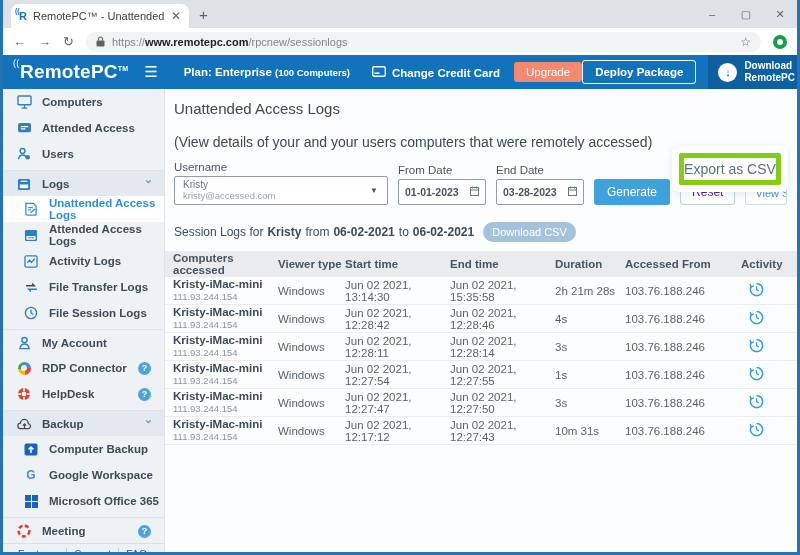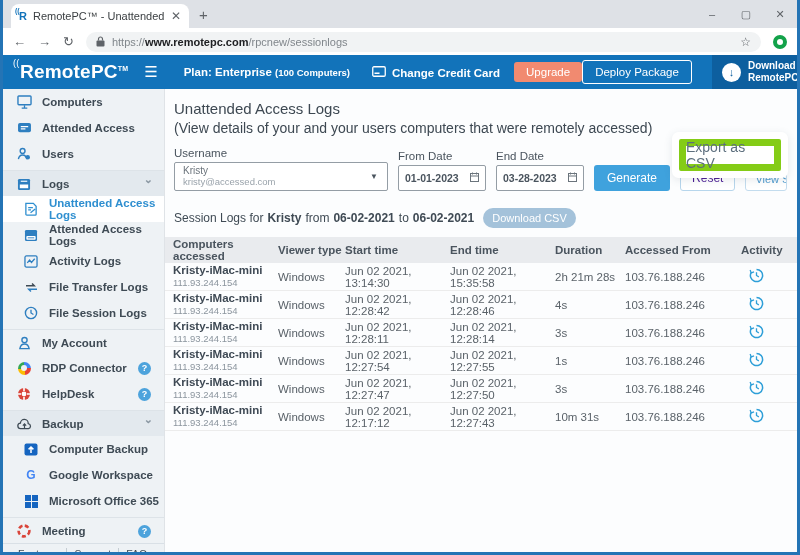--- a/index.html
+++ b/index.html
@@ -33,22 +33,22 @@
   .appheader { height:34px; background:#1273ba; display:flex; align-items:center; color:#fff; }
   .logo { font-size:19px; font-weight:bold; letter-spacing:.2px; margin-left:13px; position:relative; padding-left:4px; }
   .logo sup { font-size:7px; vertical-align:super; }
   .logo .waves { position:absolute; left:-3px; top:-3px; font-size:9px; font-weight:normal; }
   .hamburger { font-size:15px; margin-left:16px; }
   .plan { margin-left:26px; font-size:11.5px; font-weight:bold; white-space:nowrap; }
   .plan small { font-size:9.5px; }
   .ccc { display:flex; align-items:flex-end; gap:6px; margin-left:22px; font-size:11.5px; font-weight:bold; white-space:nowrap; }
   .btn-upgrade { margin-left:14px; background:#f18a70; border:none; color:#fff; font-weight:normal; font-size:11.5px;
                  padding:4px 12px; border-radius:3px; }
-  .btn-deploy { margin-left:auto; margin-right:20px; background:transparent; border:1px solid #fff; color:#fff;
-                font-size:11.5px; font-weight:normal; padding:5px 12px; border-radius:3px; white-space:nowrap; }
+  .btn-deploy { margin-left:auto; margin-right:12px; background:transparent; border:1px solid #fff; color:#fff;
+                font-size:11.5px; font-weight:bold; padding:5px 12px; border-radius:3px; white-space:nowrap; }
   .dl-section { background:#0d5f9f; height:100%; display:flex; align-items:center; gap:7px; padding:0 10px; }
   .dl-circle { width:19px; height:19px; background:#fff; color:#0d5f9f; border-radius:50%; font-size:11px;
                font-weight:bold; display:flex; align-items:center; justify-content:center; }
   .dl-text { font-size:10px; font-weight:bold; line-height:1.2; white-space:nowrap; }
 
   
   .bodyrow { display:flex; height:463px; }
 
   
   .sidebar { width:162px; background:#eef2f5; border-right:1px solid #dfe3e7; display:flex; flex-direction:column;
@@ -66,39 +66,39 @@
   .chev { position:absolute; right:11px; color:#8a97a2; font-size:11px; top:2px; }
   .sb-footer { margin-top:auto; border-top:1px solid #d9e0e6; display:flex; align-items:center; padding:4px 8px 5px;
                font-size:10.5px; color:#3e4a54; gap:0; }
   .sb-footer a { color:#3e4a54; text-decoration:none; padding:0 7px; border-right:1px solid #c4ccd2; }
   .sb-footer a:last-child { border-right:none; }
 
   
   .main { flex:1; background:#fcfdfe; position:relative; overflow:hidden; }
   .content-pad { padding:11px 10px 0 9px; }
   .page-title { font-size:15px; color:#3d4852; font-weight:normal; }
-  .page-subtitle { font-size:14px; color:#3d4852; margin-top:3px; }
+  .page-subtitle { font-size:14px; color:#3d4852; margin-top:17px; }
   .filters { display:flex; align-items:flex-end; margin-top:11px; gap:10px; position:relative; }
   .fgroup { display:flex; flex-direction:column; gap:3px; }
   .flabel { font-size:11.5px; color:#4a545e; }
   .select-box { width:214px; height:29px; background:#fff; border:1px solid #949da5; border-radius:2px;
                 display:flex; align-items:center; padding:0 8px; position:relative; }
   .select-lines { display:flex; flex-direction:column; line-height:1.15; }
   .sel-name { font-size:10px; color:#6b747c; }
   .sel-email { font-size:9.5px; color:#9aa3ab; }
   .caret { position:absolute; right:9px; font-size:8px; color:#4a545e; }
   .date-box { width:88px; height:26px; background:#fff; border:1px solid #949da5; border-radius:2px;
               display:flex; align-items:center; justify-content:space-between; padding:0 6px; font-size:10.5px;
               color:#4a545e; font-weight:bold; }
   .btn-generate { height:26px; padding:0 13px; background:#3fa2dd; color:#fff; border:none; border-radius:3px; font-size:12px; }
   .btn-reset { height:26px; padding:0 11px; background:#fff; color:#4c1d95; border:1px solid #b7d6ec; border-radius:3px; font-size:12px; }
   .btn-vsr { height:24px; padding:0 9px; background:#fff; color:#4f9bce; border:1px solid #c3dcee; border-radius:3px;
              font-size:11px; white-space:nowrap; max-width:112px; overflow:hidden; }
   .export-card { position:absolute; right:6px; top:-8px; width:102px; height:32px; background:#fff;
-                 border:7px solid #84cc16; border-radius:2px; display:flex; align-items:center; justify-content:center;
+                 border:5px solid #84cc16; border-radius:2px; display:flex; align-items:center; justify-content:center;
                  font-size:14px; color:#5d6f7e; z-index:5; box-shadow:0 0 0 7px #fff, 0 2px 8px 7px rgba(60,80,100,.12); }
   .session-line { margin-top:17px; font-size:12px; color:#3f4a54; display:flex; align-items:center; gap:4px; }
   .session-line b { font-weight:bold; }
   .btn-dlcsv { margin-left:5px; background:#a4c2da; color:#fff; border:none; border-radius:10px; font-size:11px; padding:4px 9px; }
 
   
   .logtable { margin-top:9px; width:100%; font-size:11.5px; }
   .trow { display:grid; grid-template-columns:105px 67px 105px 105px 70px 110px 1fr; align-items:center;
           padding-left:8px; }
   .thead { background:#e9ebee; height:26px; color:#4a545e; font-weight:bold; font-size:11.5px; }

